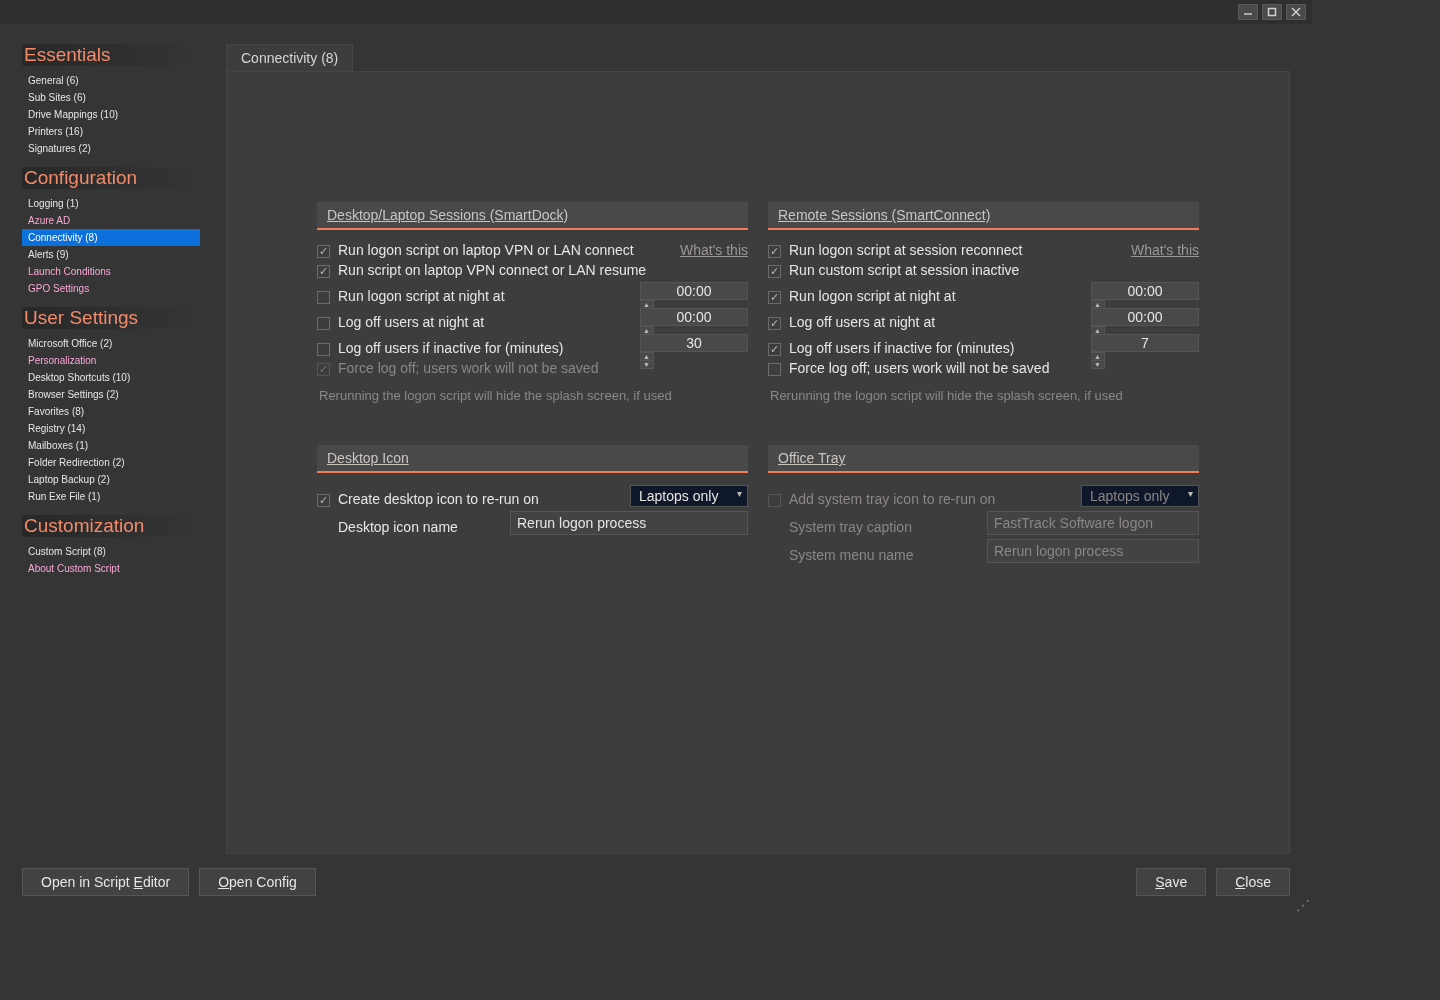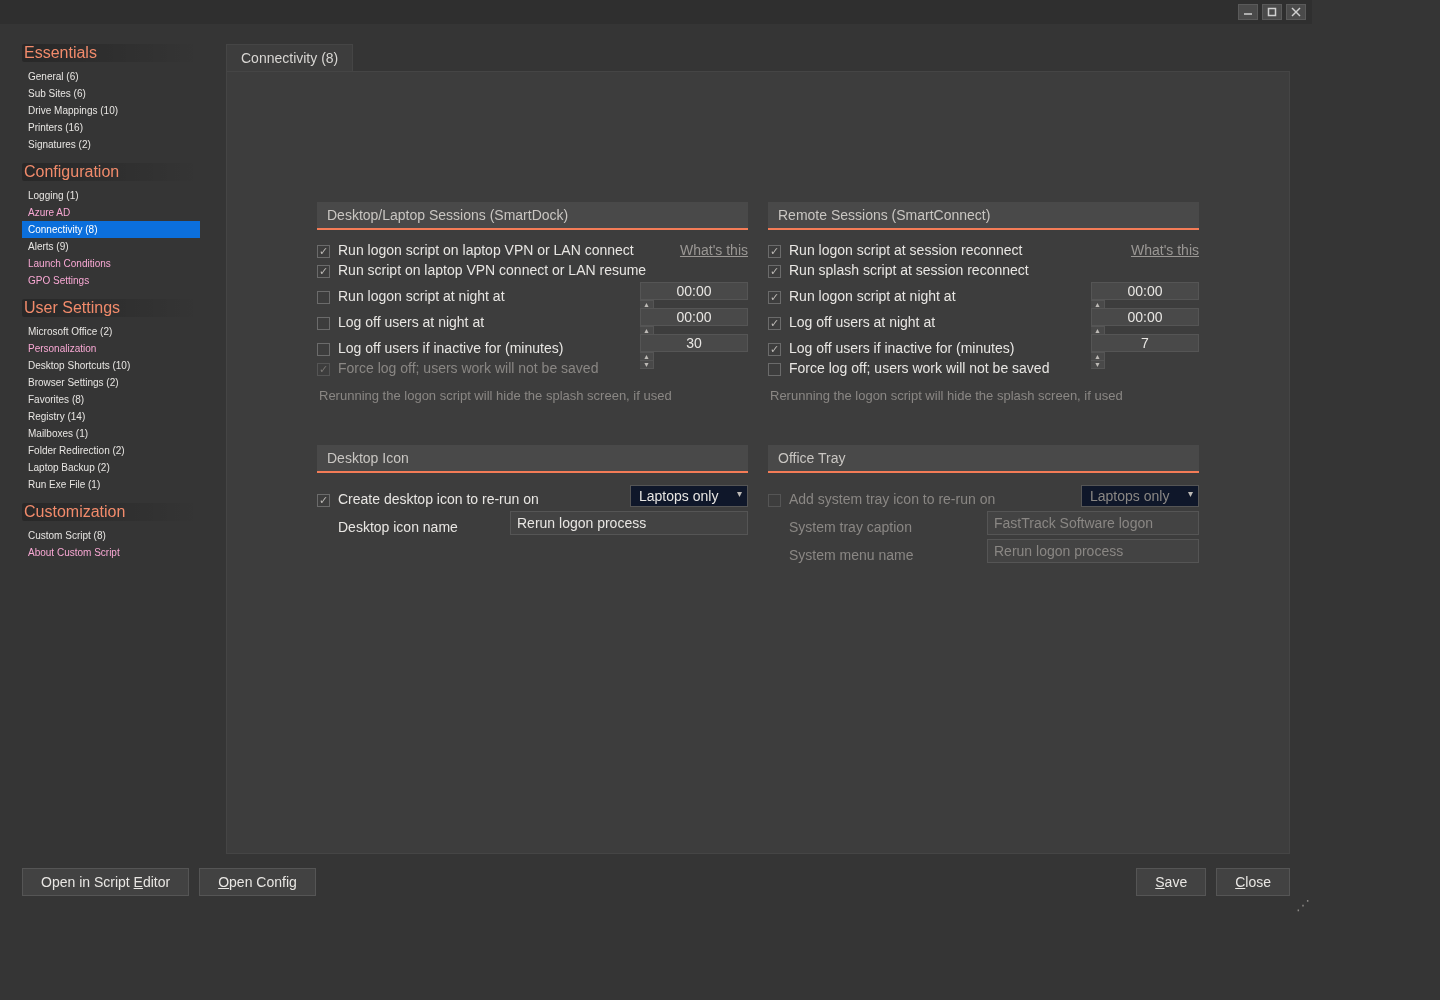--- a/index.html
+++ b/index.html
@@ -47,21 +47,21 @@
     flex: 1;
     display: flex;
     gap: 26px;
     min-height: 0;
   }
 
   
   .sidebar { width: 178px; }
   .section-title {
     color: #f28b6b;
-    font-size: 16px;
+    font-size: 19px;
     font-weight: 400;
     margin: 10px 0 6px 0;
     padding-left: 2px;
     background: linear-gradient(90deg, rgba(0,0,0,0.25), rgba(0,0,0,0));
     border-radius: 2px;
   }
   .sidebar .section-title:first-child { margin-top: 0; }
   .nav-item {
     padding: 3px 6px;
     cursor: pointer;
@@ -101,20 +101,21 @@
   }
 
   .panel {}
   .panel-title {
     background: #494949;
     color: #c9c6c2;
     font-size: 14px;
     padding: 5px 10px;
     border-bottom: 2px solid #f47c57;
     margin-bottom: 12px;
+    text-decoration: underline;
   }
 
   .row {
     display: flex;
     align-items: flex-end;
     margin: 4px 0;
     gap: 8px;
   }
   .row .label { flex: 1; }
   .row.dim { color: #8a8784; }
@@ -356,21 +357,21 @@
           <div class="panel">
             <div class="panel-title">Remote Sessions (SmartConnect)</div>
 
             <div class="row">
               <span class="cb checked"></span>
               <span class="label">Run logon script at session reconnect</span>
               <span class="hint-link">What's this</span>
             </div>
             <div class="row">
               <span class="cb checked"></span>
-              <span class="label">Run splash script at session reconnect</span>
+              <span class="label">Run custom script at session inactive</span>
             </div>
             <div class="row">
               <span class="cb checked"></span>
               <span class="label">Run logon script at night at</span>
               <span class="spin">
                 <input value="00:00" style="">
                 <span class="arrows">
                     <span>▲</span>
                     <span>▼</span>
                   </span>

